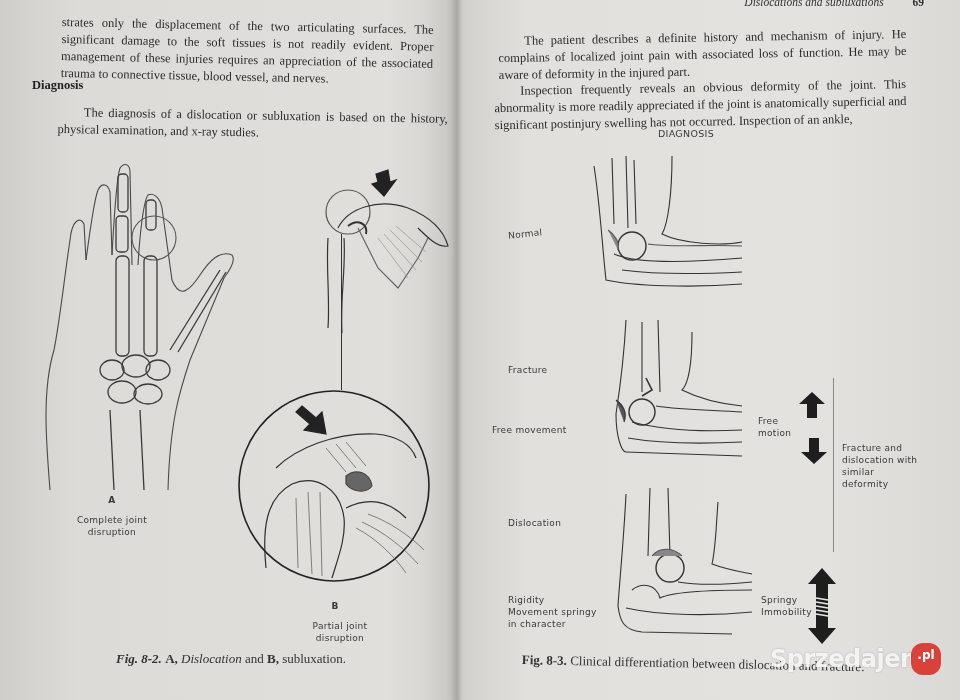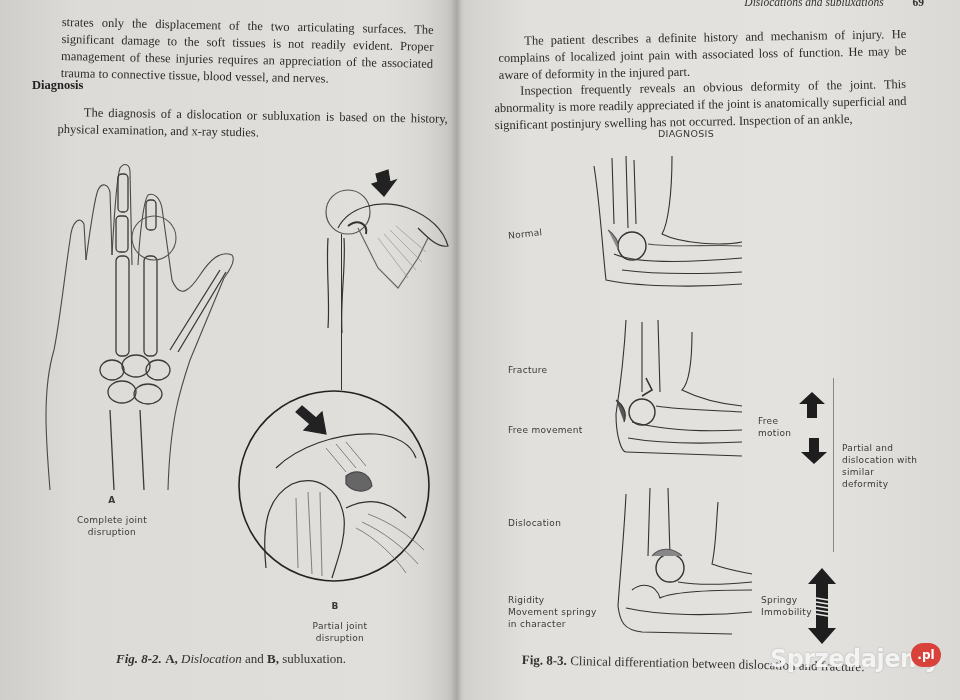--- a/index.html
+++ b/index.html
@@ -30,21 +30,21 @@
 
     .caption { position: absolute; font-size: 13px; color: #333; }
     .caption .fig-num { font-style: italic; font-weight: bold; margin-top: 23px; }
     .caption .bold { font-weight: bold; }
     .caption .ital { font-style: italic; }
 
     .illus { position: absolute; }
     .illus svg { display: block; }
 
     .watermark { position: absolute; left: 770px; top: 645px; font-family: "DejaVu Sans", sans-serif; font-weight: bold; font-size: 24px; color: rgba(255,255,255,0.85); text-shadow: 0 0 2px rgba(120,120,120,0.5); letter-spacing: -0.5px; }
-    .watermark-badge { position: absolute; left: 911px; top: 643px; width: 30px; height: 24px; border-radius: 12px; background: #d9413b; color: #fff; font-family: "DejaVu Sans", sans-serif; font-weight: bold; font-size: 12px; text-align: center; line-height: 24px; }
+    .watermark-badge { position: absolute; left: 911px; top: 643px; width: 30px; height: 32px; border-radius: 12px; background: #d9413b; color: #fff; font-family: "DejaVu Sans", sans-serif; font-weight: bold; font-size: 12px; text-align: center; line-height: 24px; }
 
     .divider-line { position: absolute; background: #777; }
   </style>
 </head>
 <body>
 
 <div class="spread">
 
   <div class="page page-left">
 
@@ -154,21 +154,21 @@
     </div>
 
     <div class="body-text" style="left:32px; top:76px; width:412px; transform: rotate(-1deg); transform-origin: right top;">
       <p class="indent">Inspection frequently reveals an obvious deformity of the joint. This abnormality is more readily appreciated if the joint is anatomically superficial and significant postinjury swelling has not occurred. Inspection of an ankle,</p>
     </div>
 
     <div class="label" style="left:196px; top:128px; font-size:9.5px;">DIAGNOSIS</div>
 
     <div class="label" style="left:46px; top:228px; transform: rotate(-6deg);">Normal</div>
     <div class="label" style="left:46px; top:364px;">Fracture</div>
-    <div class="label" style="left:46px; top:424px;">Free movement</div>
+    <div class="label" style="left:30px; top:424px;">Free movement</div>
     <div class="label" style="left:46px; top:517px;">Dislocation</div>
     <div class="label" style="left:46px; top:594px;">
       <div>Rigidity</div>
       <div>Movement springy</div>
       <div>in character</div>
     </div>
 
     <div class="illus" style="left:130px; top:154px;">
       <svg width="160" height="136" viewBox="0 0 160 136" fill="none" stroke="#333" stroke-width="1.1">
         <path d="M2 12 C 8 50, 10 90, 14 126 C 40 132, 100 134, 150 130"></path>
@@ -205,21 +205,21 @@
     </div>
     <div class="illus" style="left:337px; top:436px;">
       <svg width="30" height="30" viewBox="0 0 30 30">
           <path d="M15 28 L 28 16 L 20 16 L 20 2 L 10 2 L 10 16 L 2 16 Z" fill="#1e1e1e"></path>
         </svg>
     </div>
 
     <div class="divider-line" style="left:371px; top:378px; width:1px; height:174px; background:#888;"></div>
 
     <div class="label" style="left:380px; top:442px;">
-      <div>Partial and</div>
+      <div>Fracture and</div>
       <div>dislocation with</div>
       <div>similar</div>
       <div>deformity</div>
     </div>
 
     <div class="illus" style="left:150px; top:486px;">
       <svg width="150" height="150" viewBox="0 0 150 150" fill="none" stroke="#333" stroke-width="1.1">
         <path d="M14 8 C 12 50, 8 90, 6 120 C 8 136, 12 144, 30 146 L 120 148"></path>
         <path d="M106 16 C 104 40, 104 60, 100 78 C 116 84, 130 86, 140 88"></path>
         <path d="M38 2 L 36 70 M 56 2 L 58 70"></path>

